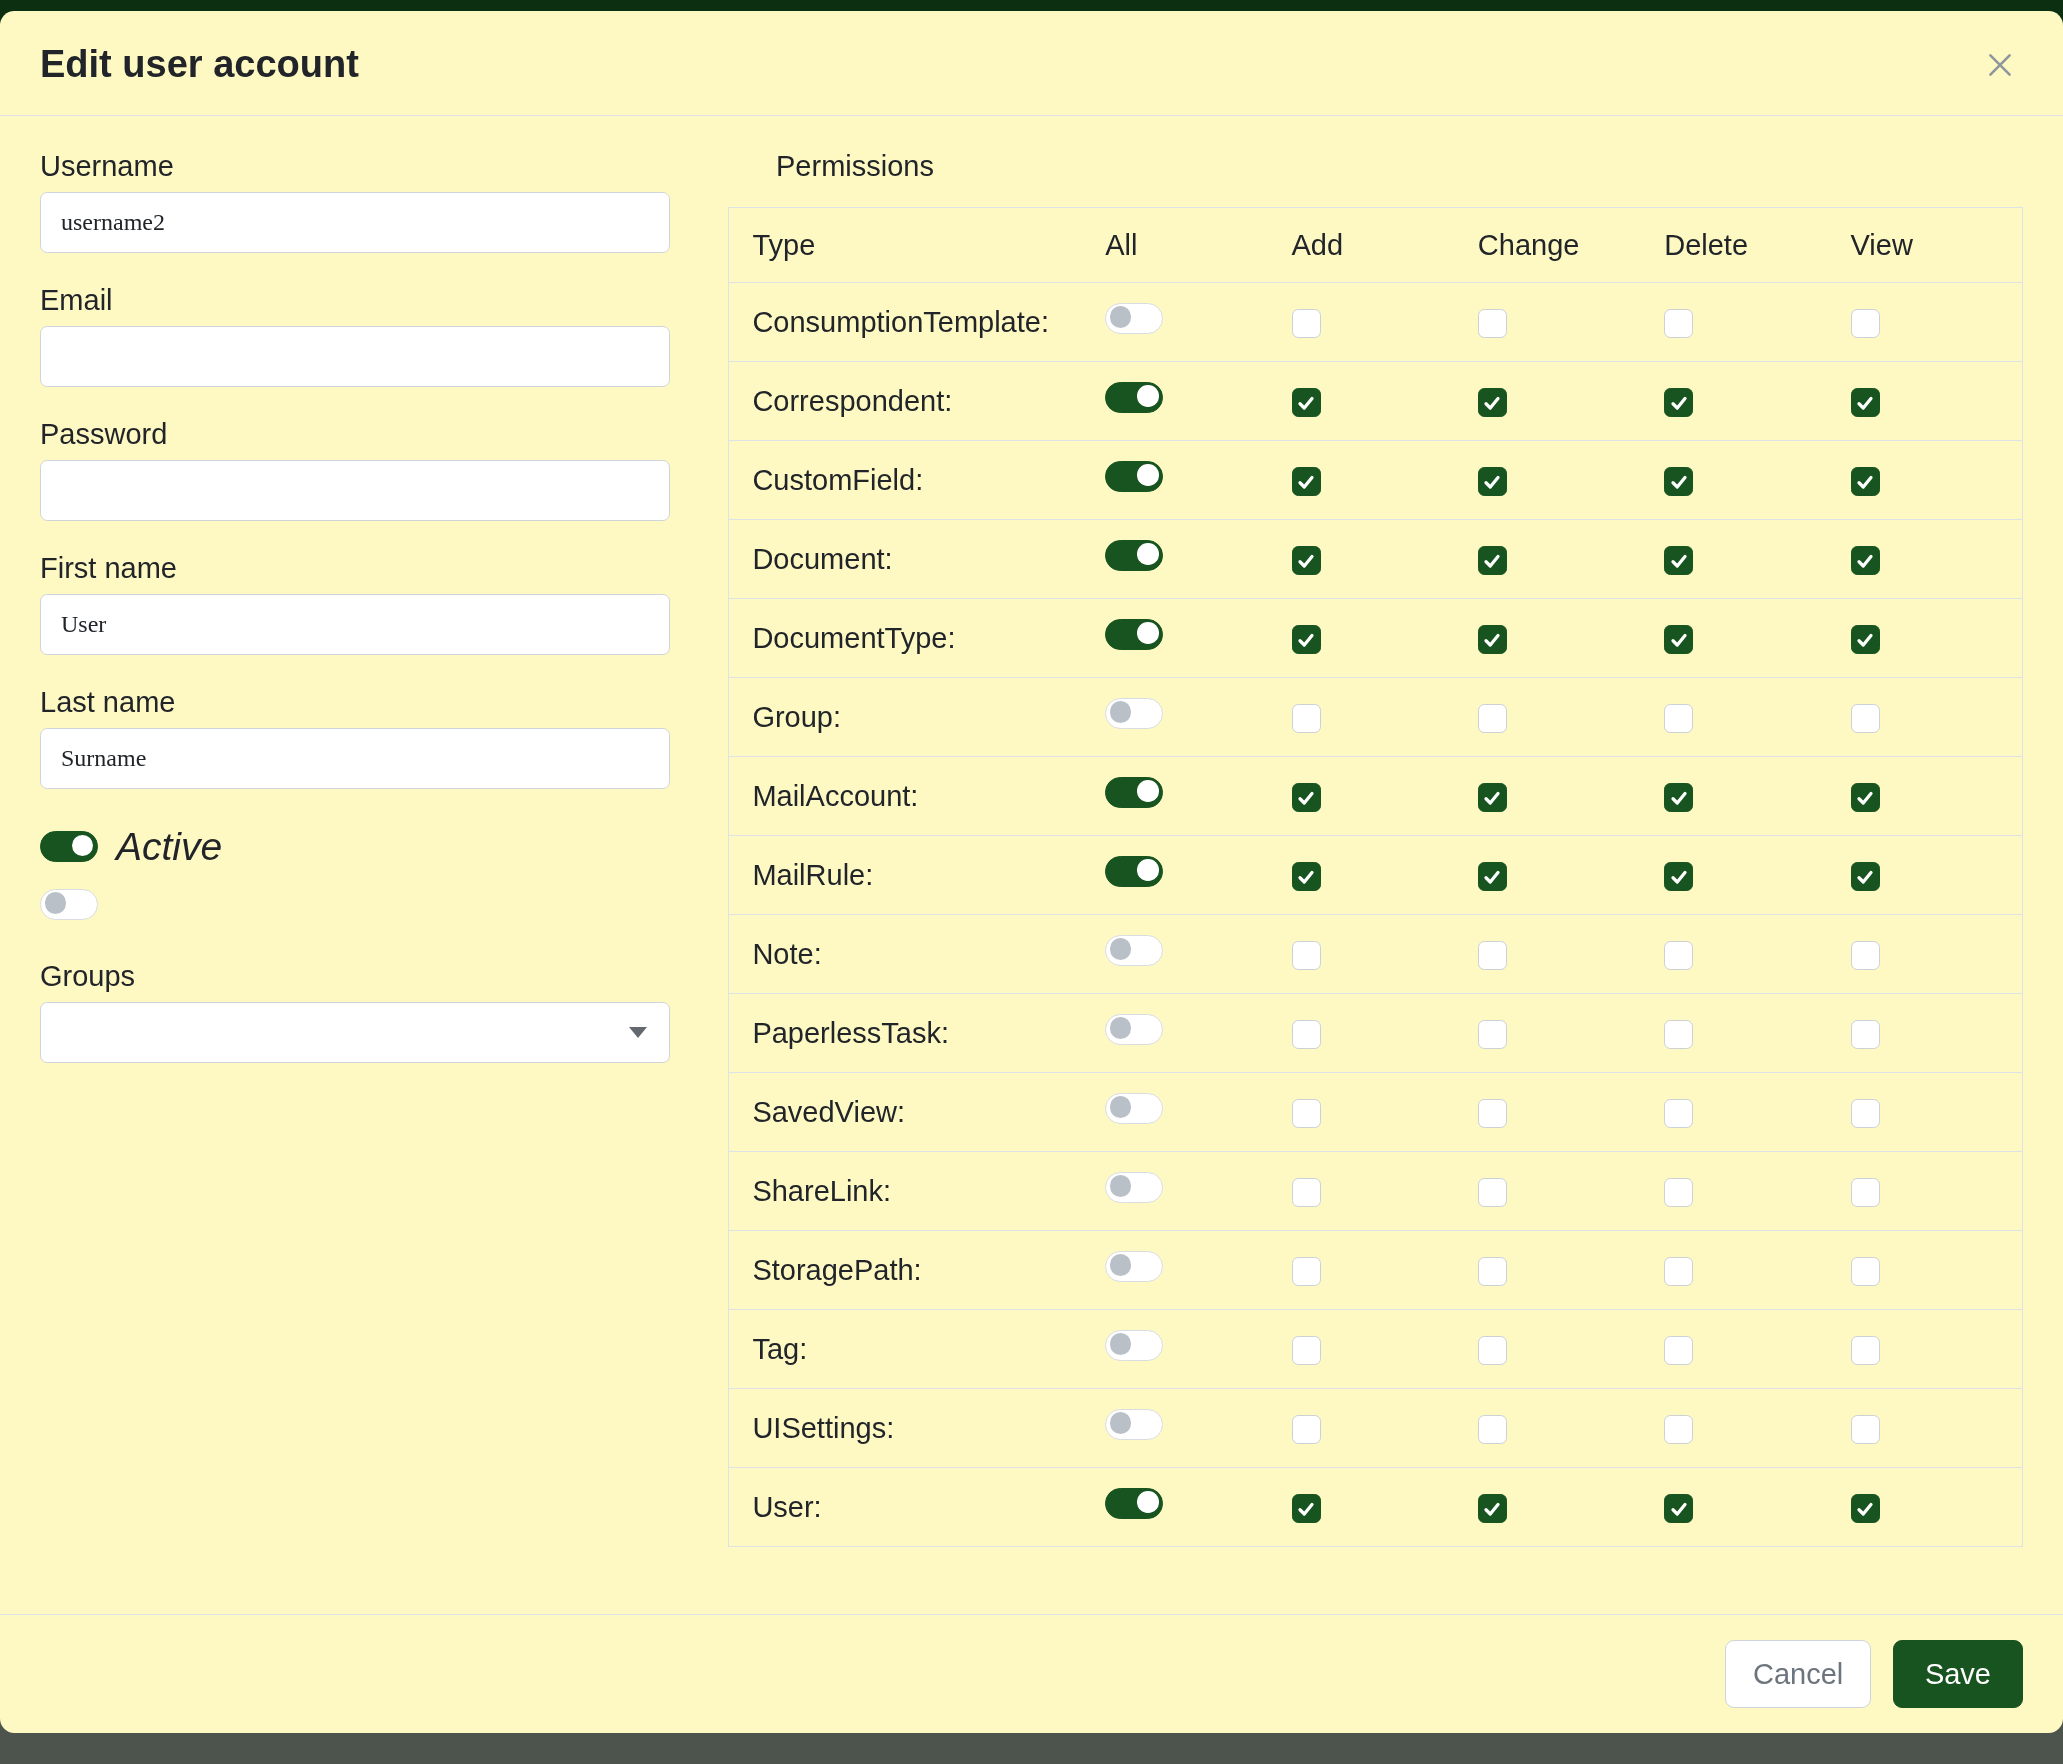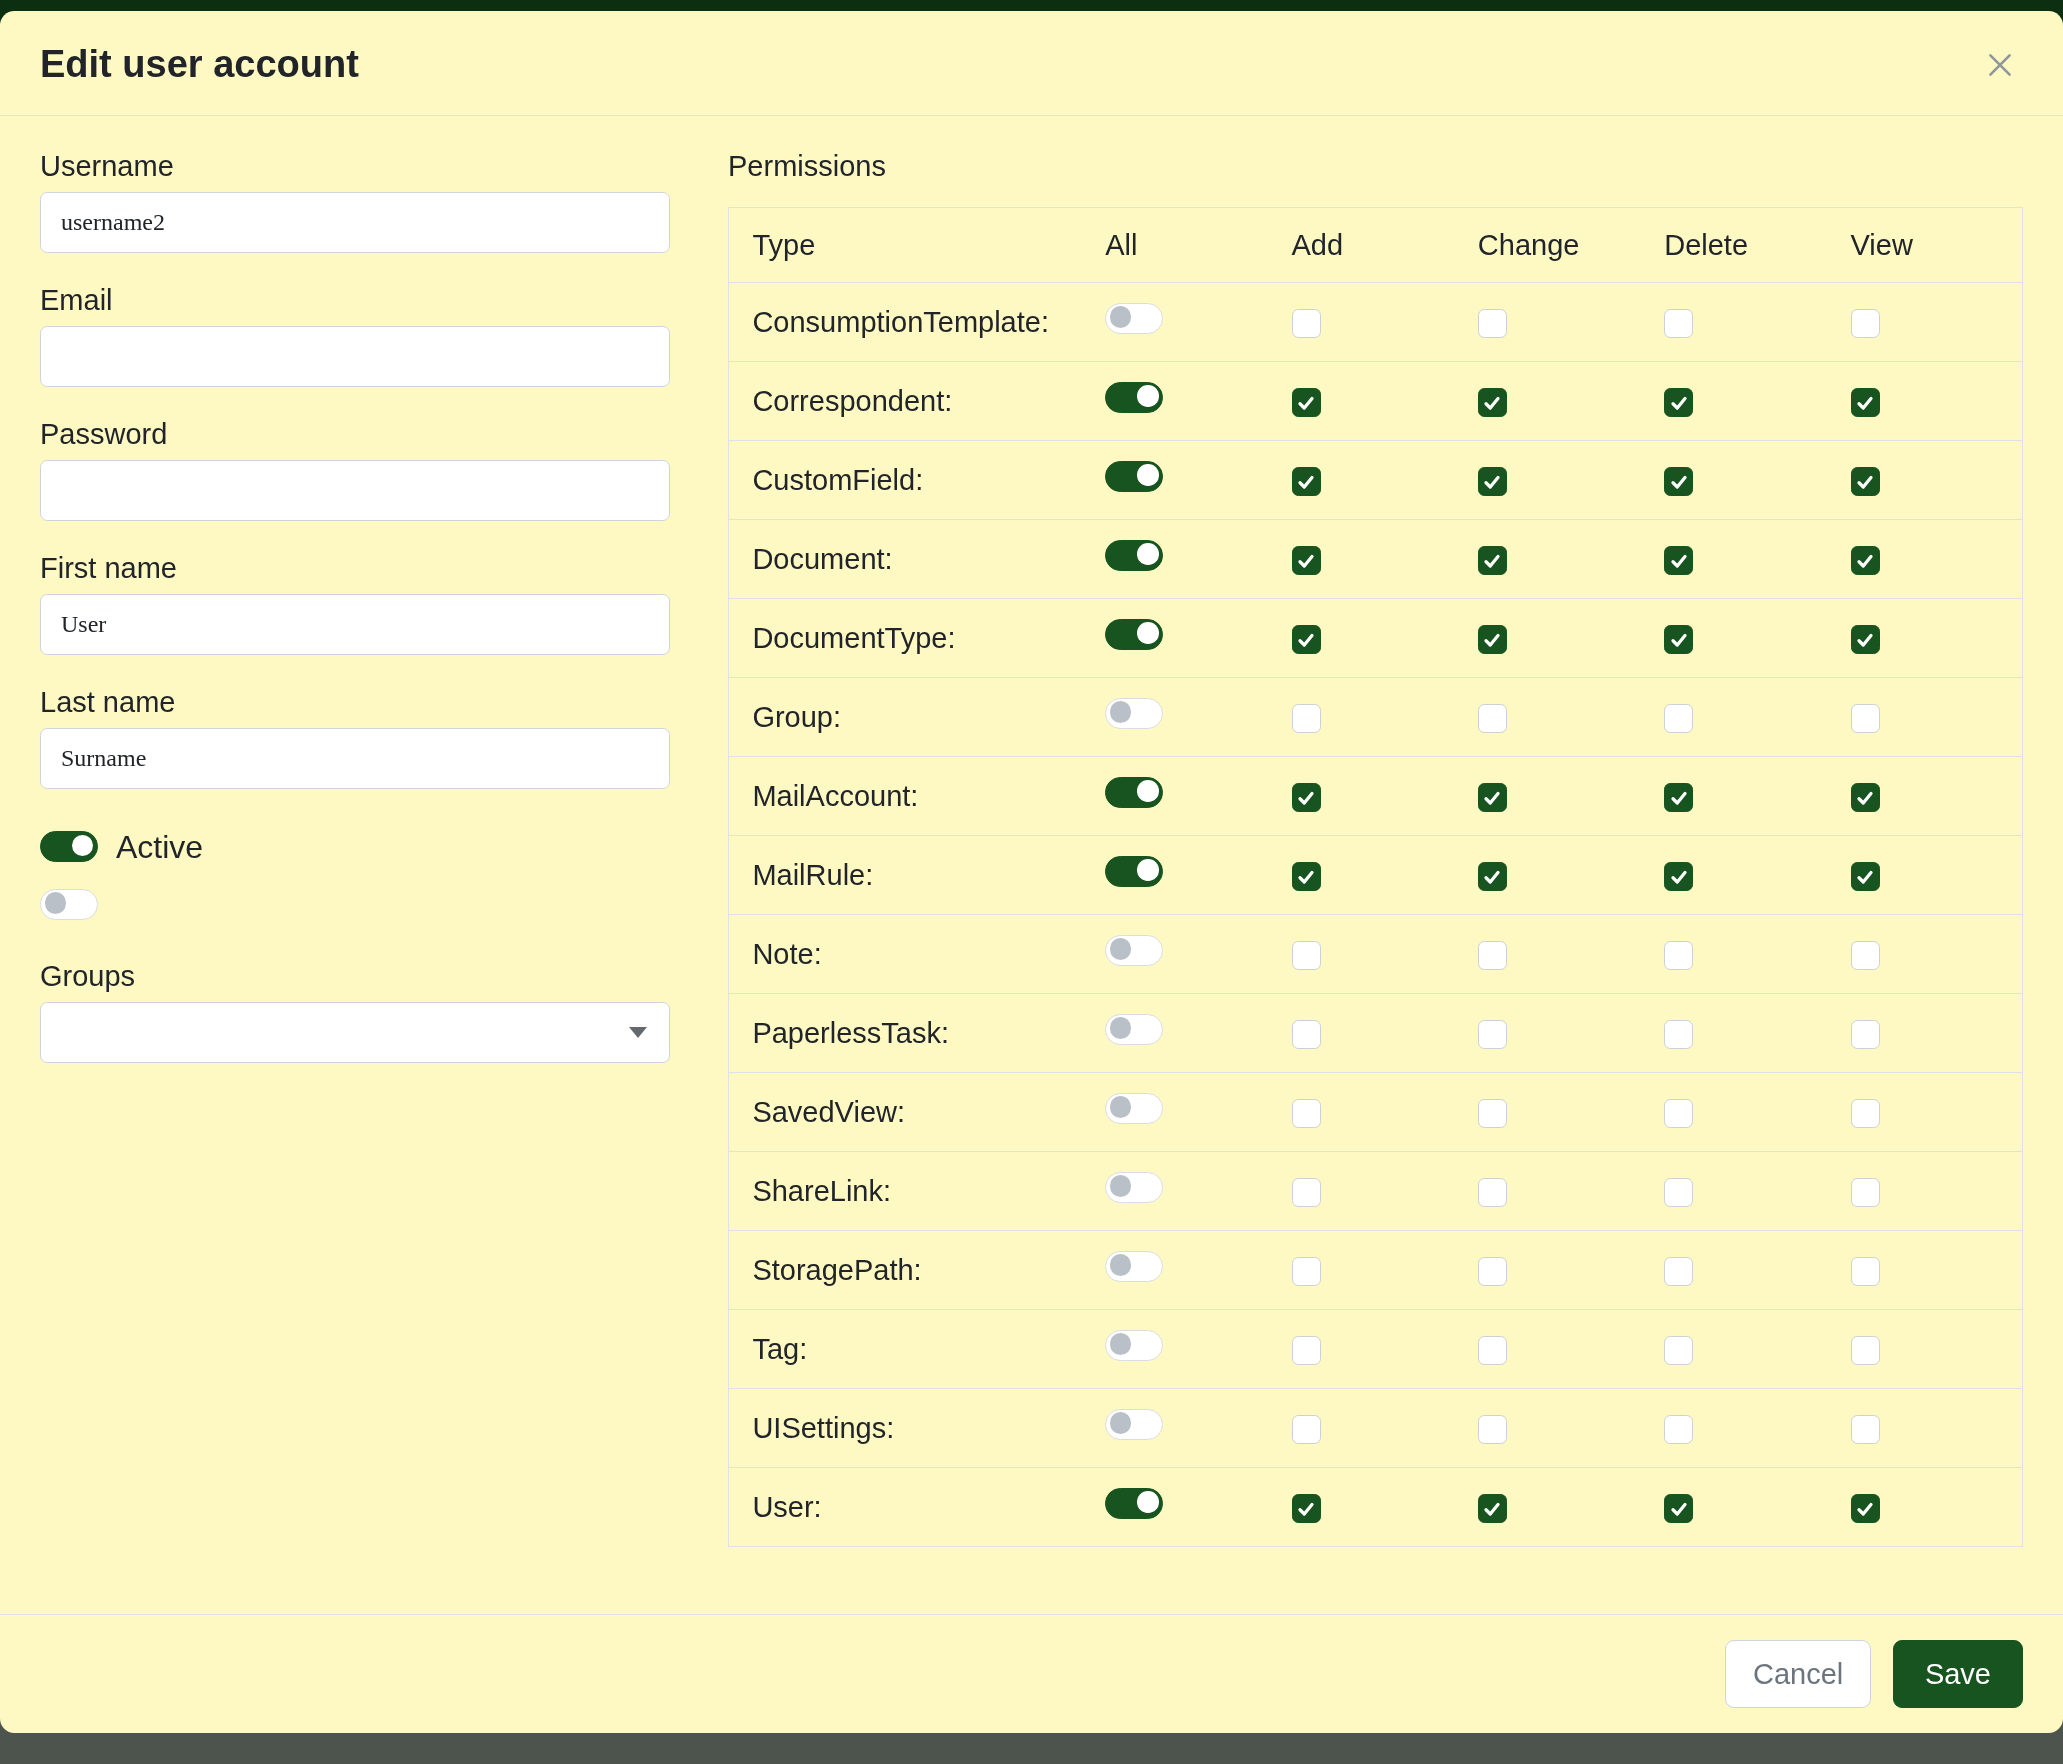--- a/index.html
+++ b/index.html
@@ -51,33 +51,33 @@
   }
   .switch .knob{
     position:absolute;top:2.7px;left:3.6px;width:21.6px;height:21.6px;border-radius:50%;
     background:#b9c0c7;
   }
   .switch.on{background:var(--accent);border-color:var(--accent);}
   .switch.on .knob{left:auto;right:3.6px;background:#fff;}
   .switch-group{display:flex;align-items:flex-start;gap:18px;margin-bottom:21.6px;}
   .switch-group.first{margin-top:40px;}
   .switch-group .switch{margin-top:1.8px;}
-  .switch-label{font-size:32px;line-height:36px;}
+  .switch-label{font-size:39px;line-height:36px;font-style:italic;}
   .switch-hint{font-size:27px;line-height:36px;color:#5c6166;margin-left:5.4px;}
   .groups-group{margin-top:40px;}
   .select{
     height:61px;border:0.9px solid var(--input-border);border-radius:7.2px;background:#fff;
     display:flex;align-items:center;justify-content:space-between;padding:0 21.6px;cursor:pointer;
   }
   .select-value{font-size:28px;color:var(--text);}
   .caret{
     width:0;height:0;border-left:9px solid transparent;border-right:9px solid transparent;
     border-top:11.7px solid #63696f;
   }
-  .perm-title{font-size:29px;margin-bottom:23.4px;}
+  .perm-title{font-size:29px;margin-bottom:23.4px;margin-left:48px;}
   table.perm-table{
     width:100%;border-collapse:collapse;border:0.9px solid var(--border);
   }
   .perm-table th{
     text-align:left;font-weight:400;font-size:29px;color:var(--text);
     padding:20px 14.4px 20px 23.4px;line-height:34px;
   }
   .perm-table th.col-type{width:28%;padding-left:23.4px;}
   .perm-table th.col-opt{width:14.4%;padding-left:14.4px;}
   .perm-table td{

